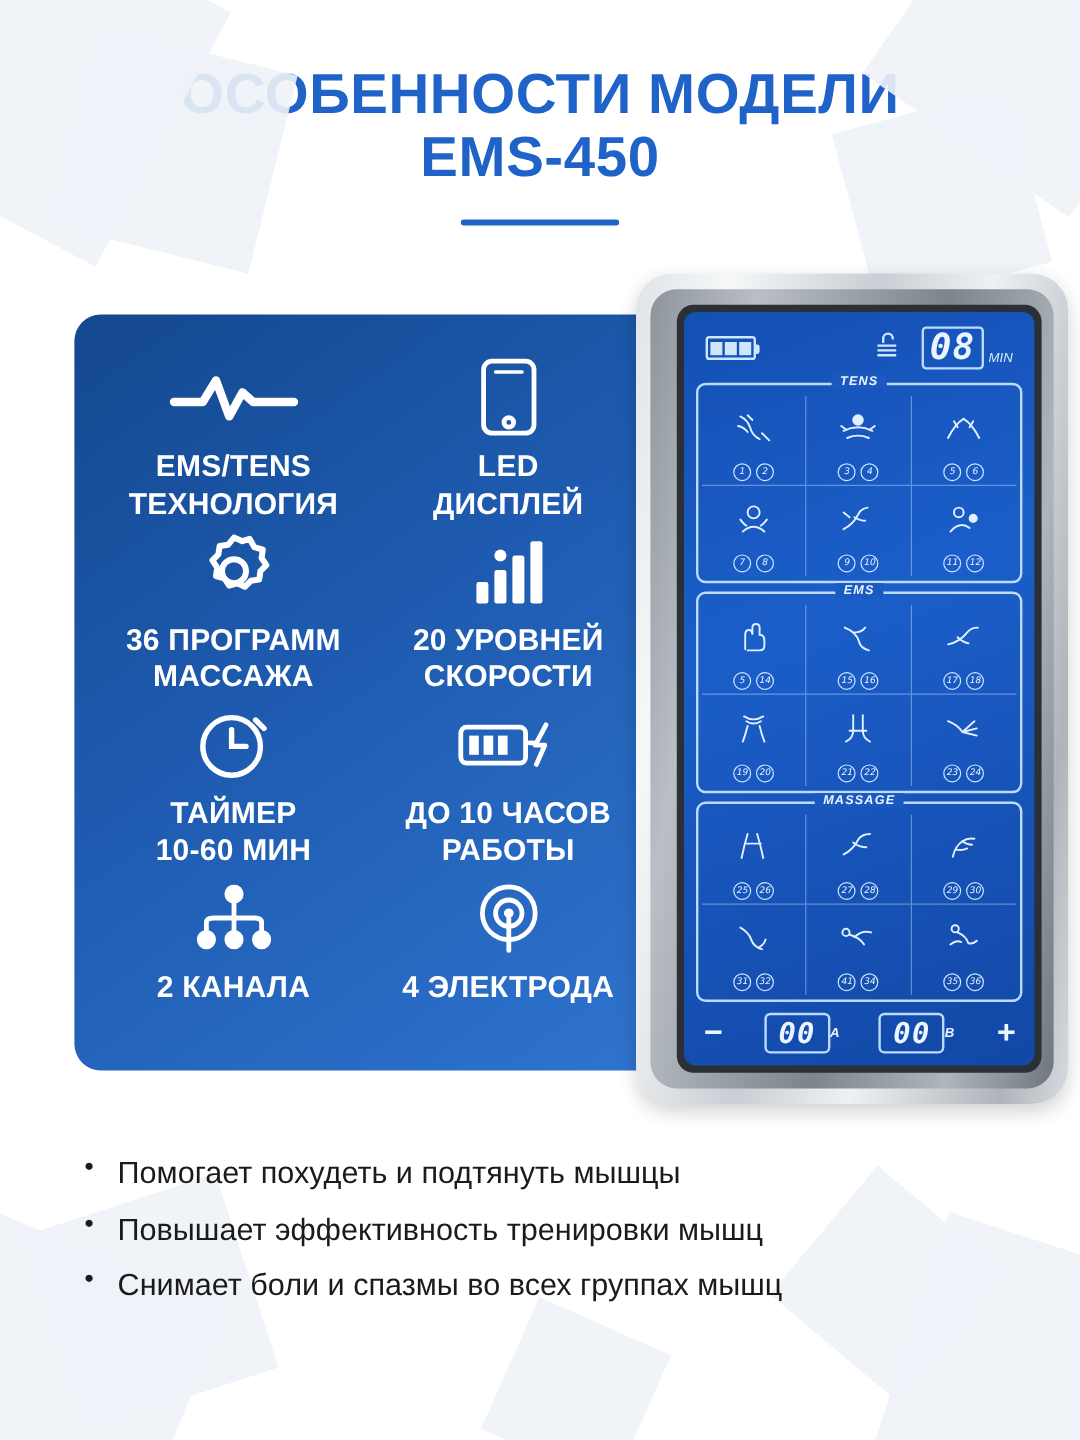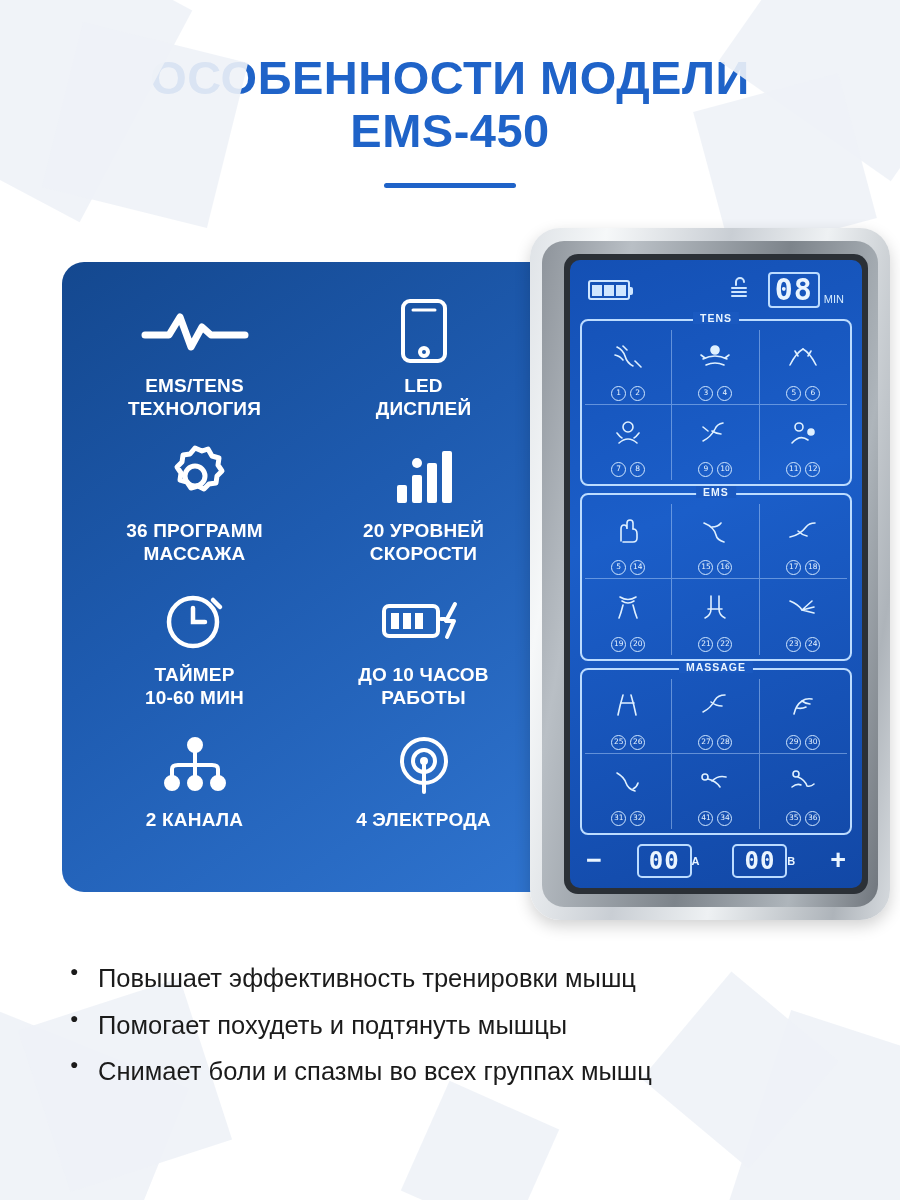--- a/index.html
+++ b/index.html
@@ -88,21 +88,21 @@
     padding: 4px 6px 0;
   }
   .feat .ico {
     height: 62px;
     display: flex;
     align-items: center;
     justify-content: center;
     margin-bottom: 12px;
   }
   .feat .lbl {
-    font-size: 19px;
+    font-size: 25px;
     font-weight: bold;
     line-height: 1.22;
     white-space: pre-line;
     letter-spacing: .2px;
     margin-top: 12px;
   }
 
   
   .device {
     position: absolute;
@@ -137,20 +137,21 @@
     width: 100%;
     height: 100%;
     border-radius: 10px;
     background: linear-gradient(160deg,#1450b4 0%,#1b5ec9 40%,#1248a6 100%);
     box-sizing: border-box;
     padding: 10px 10px 10px;
     display: flex;
     flex-direction: column;
     gap: 7px;
     overflow: hidden;
+    font-style: italic;
   }
   .statusbar {
     display: flex;
     align-items: center;
     justify-content: space-between;
     padding: 2px 8px 4px;
     color: #dff0ff;
   }
   .battery {
     width: 42px; height: 20px;
@@ -714,19 +715,19 @@
           </div>
           <div class="sign">+</div>
         </div>
 
       </div>
     </div>
   </div>
 
   <div class="bullets">
     <ul>
+      <li>Помогает похудеть и подтянуть мышцы</li>
       <li>Повышает эффективность тренировки мышц</li>
-      <li>Помогает похудеть и подтянуть мышцы</li>
       <li>Снимает боли и спазмы во всех группах мышц</li>
     </ul>
   </div>
 
 </div>
 
 </body></html>

